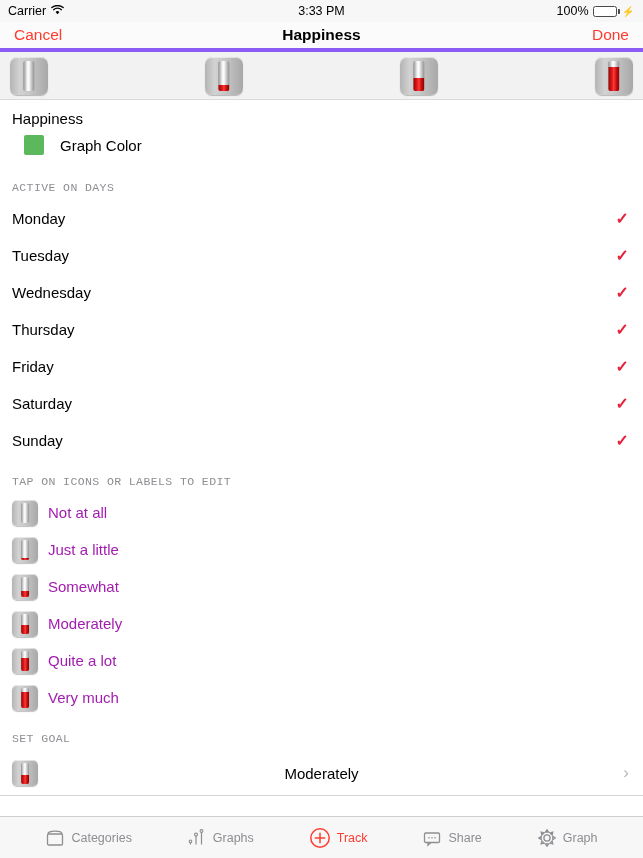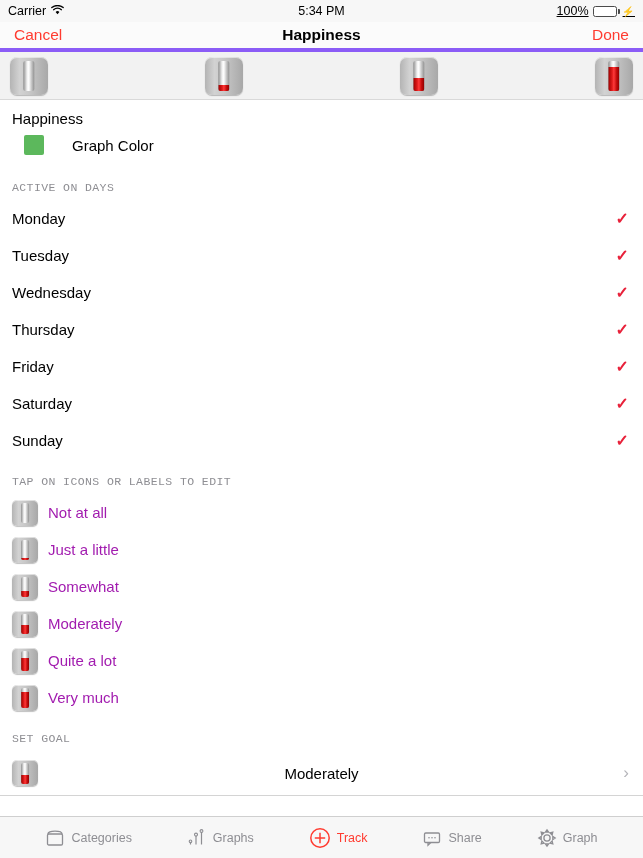--- a/index.html
+++ b/index.html
@@ -16,21 +16,21 @@
     height: 22px; flex: 0 0 22px;
     background: #f7f7f7;
     display: flex; align-items: center;
     padding: 0 8px;
     font-size: 12.5px; color: #000;
     position: relative;
     justify-content: space-between;
   }
   .sb-left { display: flex; align-items: center; gap: 5px; }
   .sb-center { position: absolute; left: 0; right: 0; text-align: center; font-weight: 500; font-size: 12.5px; pointer-events:none;}
-  .sb-right { margin-left: auto; display: flex; align-items: center; gap: 4px; z-index:2;text-decoration:underline;}
+  .sb-right { margin-left: auto; display: flex; align-items: center; gap: 4px; z-index:2;}
   .wifi { display:inline-block; }
   .batt-wrap { display: flex; align-items: center; gap: 1px; }
   .batt-body {
     width: 24px; height: 11px; border: 1px solid #4a4a4a; border-radius: 2.5px;
     padding: 1px; background: #fff;
   }
   .batt-fill { height: 100%; background: #4cd763; border-radius: 1px; }
   .batt-cap { width: 2px; height: 5px; background: #4a4a4a; border-radius: 0 1px 1px 0; }
   .bolt { font-size: 10px; color:#333; margin-left:-1px;}
 
@@ -77,21 +77,21 @@
   .thermo .merc {
     position: absolute; left: 0; right: 0; bottom: 0;
     background: linear-gradient(to right,#9c0000 0%, #e01b1b 35%, #ff3a3a 50%, #c40d0d 75%, #8d0000 100%);
   }
   .thermo.small { width: 26px; height: 26px; border-radius: 5px; }
 
   
   .content { flex: 1 1 auto; background: #fff; overflow: hidden; }
   .title-row { font-size: 15px; color: #000; padding: 10px 12px 2px 12px; }
 
-  .color-row { display: flex; align-items: center; padding: 6px 12px 10px 24px; gap: 28px; cursor: pointer;}
+  .color-row { display: flex; align-items: center; padding: 6px 12px 10px 24px; gap: 16px; cursor: pointer;}
   .swatch { width: 20px; height: 20px; border-radius: 2px; }
   .color-label { font-size: 15px; color: #000; }
 
   .section-hd {
     font-size: 11.5px; color: #8e8e93; letter-spacing: .4px;
     padding: 16px 12px 6px 12px; text-transform: uppercase; font-family: Liberation Mono, monospace;
   }
 
   .day-row {
     height: 37px; display: flex; align-items: center;
@@ -139,21 +139,21 @@
     <div class="sb-left">
       <span>Carrier</span>
       <span class="wifi">
         <svg width="13" height="10" viewBox="0 0 13 10">
           <path d="M6.5 9.2 L4.6 6.9 A3 3 0 0 1 8.4 6.9 Z" fill="#000"></path>
           <path d="M2.6 4.7 A6 6 0 0 1 10.4 4.7" stroke="#000" stroke-width="1.3" fill="none" stroke-linecap="round"></path>
           <path d="M0.8 2.6 A8.8 8.8 0 0 1 12.2 2.6" stroke="#000" stroke-width="1.3" fill="none" stroke-linecap="round"></path>
         </svg>
       </span>
     </div>
-    <div class="sb-center">5:34 PM</div>
+    <div class="sb-center">3:33 PM</div>
     <div class="sb-right">
       <span>100%</span>
       <span class="batt-wrap">
         <span class="batt-body"><span class="batt-fill" id="batt-fill" style="width: 100%;"></span></span>
         <span class="batt-cap"></span>
       </span>
       <span class="bolt">⚡</span>
     </div>
   </div>
 

